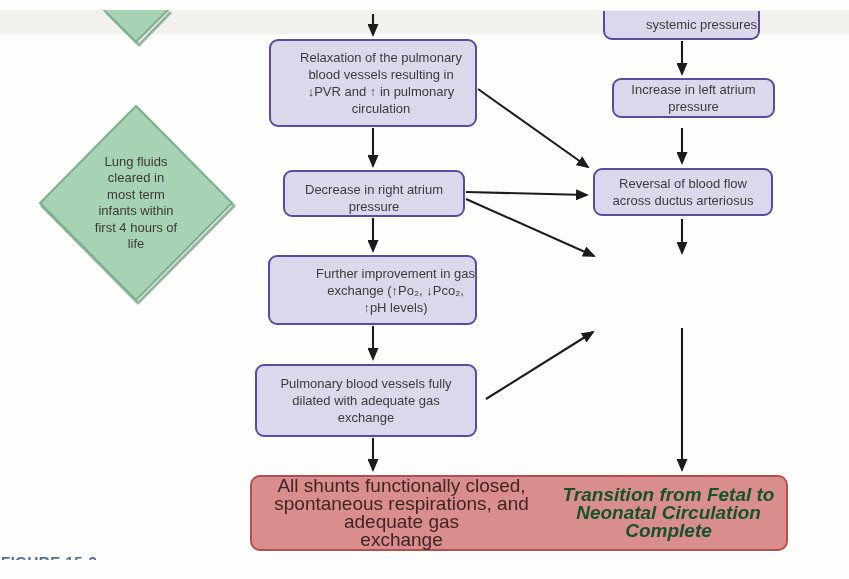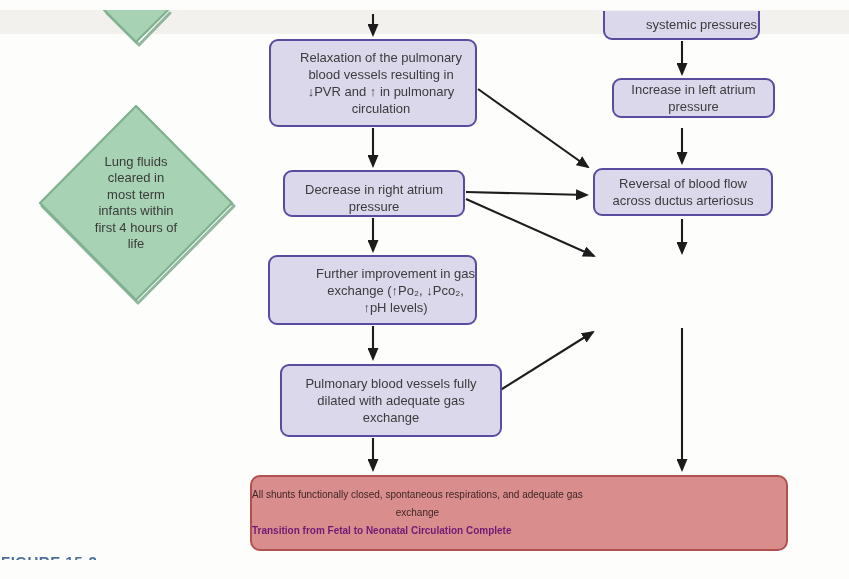--- a/index.html
+++ b/index.html
@@ -33,30 +33,30 @@
   .node .lbl{white-space:pre-line;}
   .node.cut{border-top:none;border-radius:0 0 9px 9px;padding-left:40px;}
   #diamond-label{
     position:absolute;z-index:3;left:74px;top:142px;width:124px;height:122px;
     display:flex;align-items:center;justify-content:center;
     color:var(--node-text,#3b3b3b);font-size:13px;line-height:16.5px;text-align:center;
   }
   #diamond-label .lbl{white-space:pre-line;}
   #outcome{
     position:absolute;z-index:3;left:250px;top:475px;width:538px;height:76px;
-    display:flex;flex-direction:column;align-items:flex-start;justify-content:center;
+    display:flex;flex-direction:row;align-items:center;justify-content:center;
     background:var(--outcome-fill,#d98e8d);
     border:2px solid var(--outcome-border,#b05050);
     border-radius:10px;
     color:var(--outcome-text,#3f2525);
-    font-size:10px;line-height:18px;text-align:center;
+    font-size:19px;line-height:18px;text-align:center;
     box-sizing:border-box;
   }
   #outcome .lbl{white-space:pre-line;}
-  #outcome .bold{font-weight:bold;color:#701a75;}
+  #outcome .bold{font-weight:bold;color:#14532d;font-style:italic;}
   #caption-clip{
     position:absolute;z-index:4;left:1px;top:553px;width:160px;height:7px;
     overflow:hidden;
   }
   #caption-clip .cap{
     display:block;font-size:15px;font-weight:bold;line-height:18px;
     color:var(--caption-color,#4d6f9e);letter-spacing:.5px;
   }
 </style>
 </head>
@@ -139,21 +139,21 @@
 across ductus arteriosus</span>
   </div>
 
   <div class="node" style="left:268px;top:255px;width:209px;height:70px;justify-content:flex-end;">
     <span class="lbl">Further improvement in gas
 exchange (↑Po₂, ↓Pco₂,
 ↑pH levels)</span>
   </div>
 
 
-  <div class="node" style="left:280px;top:364px;width:222px;height:73px;">
+  <div class="node" style="left:255px;top:364px;width:222px;height:73px;">
     <span class="lbl">Pulmonary blood vessels fully
 dilated with adequate gas
 exchange</span>
   </div>
 
   <div id="outcome">
     <span class="lbl">All shunts functionally closed, spontaneous respirations, and adequate gas
 exchange</span>
     <span class="lbl bold">Transition from Fetal to Neonatal Circulation Complete</span>
   </div>

